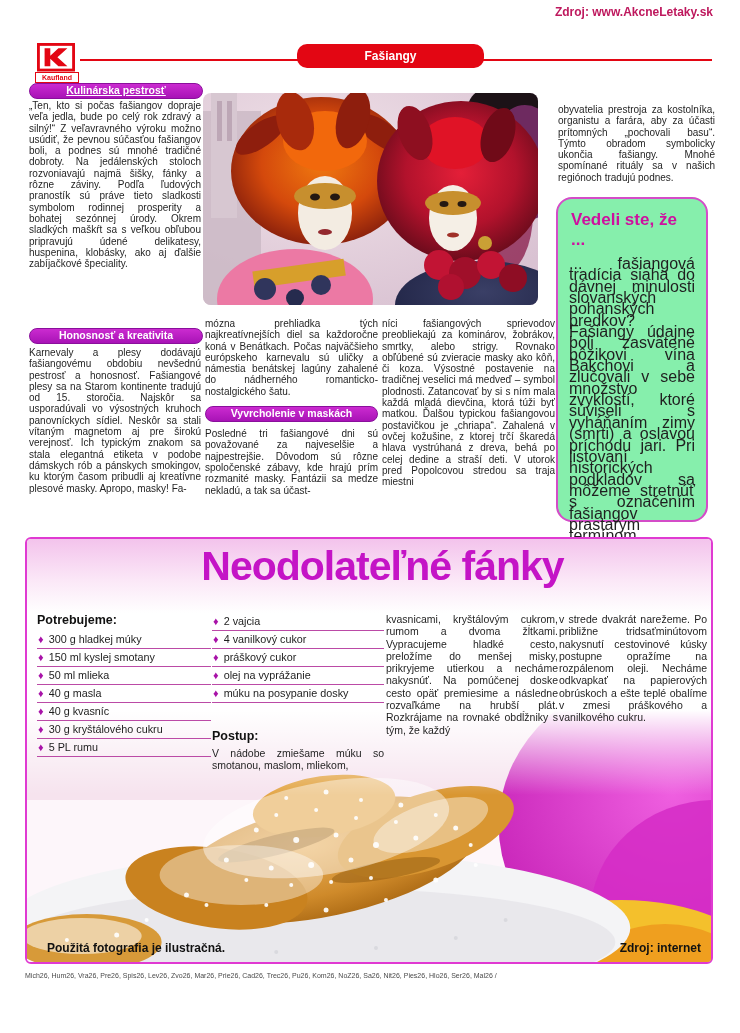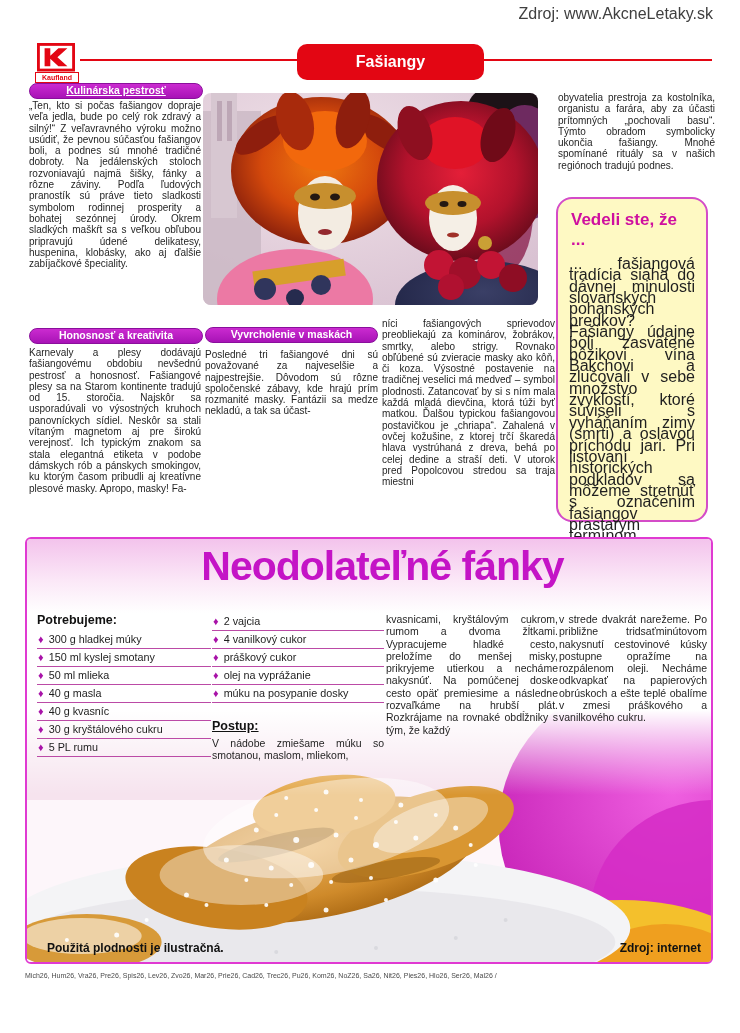--- a/index.html
+++ b/index.html
@@ -1,45 +1,45 @@
 <!DOCTYPE html>
 <html><head>
 <meta charset="utf-8">
 <style>
   html,body{margin:0;padding:0;}
   body{width:740px;height:1033px;background:#ffffff;font-family:"Liberation Sans",sans-serif;color:#1f1f1f;position:relative;overflow:hidden;}
 
   
-  .top-source{position:absolute;top:5px;right:27px;font-size:16px;font-weight:normal;color:#404040;}
+  .top-source{position:absolute;top:5px;right:27px;font-size:12px;font-weight:bold;color:#be185d;}
   .k-logo{position:absolute;left:35px;top:43px;width:44px;}
   .k-box{width:38px;height:28px;margin-left:2px;}
   .k-word{margin-top:1px;border:1px solid #e30613;color:#e30613;font-size:7px;font-weight:bold;text-align:center;padding:1px 0;width:42px;background:#fff;}
   .red-line{position:absolute;left:80px;right:28px;top:59px;height:2px;background:#e30613;}
-  .tab{position:absolute;left:297px;top:44px;width:187px;height:36px;background:#e30613;border-radius:10px;color:#fff;font-size:16px;font-weight:bold;display:flex;align-items:center;justify-content:center;z-index:2;}
+  .tab{position:absolute;left:297px;top:44px;width:187px;height:24px;background:#e30613;border-radius:10px;color:#fff;font-size:12px;font-weight:bold;display:flex;align-items:center;justify-content:center;z-index:2;}
 
   
   .col{position:absolute;text-align:justify;font-size:10px;line-height:11.3px;}
   .col p{margin:0 0 0 0;}
   .pill{background:linear-gradient(180deg,#cb2bd0 0%,#a813b6 100%);border:1px solid #8a0f9c;border-radius:8px;color:#fff;font-size:10.5px;font-weight:bold;text-align:center;height:14px;line-height:13px;margin-bottom:6px;}
   .pill-abs{position:absolute;width:172px;left:29px;}
   .masks-frame{position:absolute;left:203px;top:93px;width:335px;height:212px;border-radius:8px;overflow:hidden;}
   .masks-frame svg{display:block;width:100%;height:100%;}
 
   
-  .dyk{position:absolute;left:556px;top:197px;width:152px;height:325px;background:#fef9c3;border:2px solid #d44cc8;border-radius:16px;box-sizing:border-box;padding:9px 11px;}
+  .dyk{position:absolute;left:556px;top:197px;width:152px;height:325px;background:#86efac;border:2px solid #d44cc8;border-radius:16px;box-sizing:border-box;padding:9px 11px;}
   .dyk-title{color:#cf0f9f;font-size:17px;font-weight:bold;margin:2px 0 8px 2px;}
   .dyk-body{font-size:16px;line-height:11.35px;text-align:justify;}
 
   
   .recipe{position:absolute;left:25px;top:537px;width:688px;height:427px;border:2px solid #e03ad2;border-radius:6px;box-sizing:border-box;background:#fff;overflow:hidden;}
   .recipe-head{position:absolute;left:0;top:0;right:0;height:74px;background:linear-gradient(180deg,#f3c3ec 0%,#fbe7f7 55%,#ffffff 100%);}
   .recipe-title{position:absolute;left:0;right:0;top:4px;text-align:center;font-size:41px;font-weight:bold;color:#c414c6;letter-spacing:-1px;z-index:3;padding-left:27px;}
   .rcol{position:absolute;top:74px;z-index:3;}
   .need-label,.steps-label{font-size:12.5px;font-weight:bold;color:#111;margin:0 0 4px 0;}
-  .steps-label{margin-top:16px;text-decoration:underline;}
+  .steps-label{margin-top:26px;}
   .ing-row{display:flex;align-items:baseline;border-bottom:1px solid #bb4aa6;padding:2px 0 3px 1px;font-size:10.8px;color:#1d1d1d;}
   .diamond{color:#a813a8;font-size:11px;margin-right:5px;}
   .steps{font-size:10.5px;line-height:12.3px;text-align:justify;margin:0;}
   .fanky-photo{position:absolute;left:0;right:0;bottom:0;height:252px;z-index:1;}
   .fanky-photo svg{display:block;width:100%;height:100%;}
   .fanky-fade{position:absolute;left:0;right:0;top:0;height:85px;background:linear-gradient(180deg,#ffffff 0%,rgba(255,255,255,0) 100%);}
   .photo-note{position:absolute;left:20px;bottom:7px;font-size:12px;font-weight:bold;color:#111;z-index:4;}
   .photo-source{position:absolute;right:10px;bottom:7px;font-size:12px;font-weight:bold;color:#111;z-index:4;}
 
   .footer-codes{position:absolute;left:25px;top:972px;font-size:7px;color:#4a4a4a;letter-spacing:0;}
@@ -131,29 +131,30 @@
     <ellipse cx="250" cy="125" rx="24" ry="33" fill="#f5efe6"></ellipse>
     <ellipse cx="250" cy="110" rx="28" ry="12" fill="#c78f2e"></ellipse>
     <ellipse cx="241" cy="111" rx="4.5" ry="3" fill="#241812"></ellipse>
       <ellipse cx="259" cy="111" rx="4.5" ry="3" fill="#241812"></ellipse>
     <ellipse cx="250" cy="142" rx="6" ry="2.5" fill="#a03028"></ellipse>
     <circle cx="282" cy="150" r="7" fill="#caa035"></circle>
   </svg>
 </div>
 
 <div class="col" style="left:205px;top:318px;width:173px;height:216px;overflow:hidden;">
+  <p>mózna prehliadka tých najkreatívnejších diel sa každoročne koná v Benátkach. Počas najväčšieho európskeho karnevalu sú uličky a námestia benátskej lagúny zahalené do nádherného romanticko-nostalgického šatu.</p>
   <div class="pill" style="margin-top:9px;"><span>Vyvrcholenie v maskách</span></div>
   <p>Posledné tri fašiangové dni sú považované za najveselšie a najpestrejšie. Dôvodom sú rôzne spoločenské zábavy, kde hrajú prím rozmanité masky. Fantázii sa medze nekladú, a tak sa účast-</p>
 </div>
 
 <div class="col" style="left:382px;top:318px;width:173px;height:216px;overflow:hidden;">
     <p>níci fašiangových sprievodov preobliekajú za kominárov, žobrákov, smrtky, alebo strigy. Rovnako obľúbené sú zvieracie masky ako kôň, či koza. Výsostné postavenie na tradičnej veselici má medveď – symbol plodnosti. Zatancovať by si s ním mala každá mladá dievčina, ktorá túži byť matkou. Ďalšou typickou fašiangovou postavičkou je „chriapa“. Zahalená v ovčej kožušine, z ktorej trčí škaredá hlava vystrúhaná z dreva, behá po celej dedine a straší deti. V utorok pred Popolcovou stredou sa traja miestni</p>
   </div>
 
-<div class="col" style="left:558px;top:92px;width:157px;height:100px;overflow:hidden;">
+<div class="col" style="left:558px;top:104px;width:157px;height:100px;overflow:hidden;">
     <p>obyvatelia prestroja za kostolníka, organistu a farára, aby za účasti prítomných „pochovali basu“. Týmto obradom symbolicky ukončia fašiangy. Mnohé spomínané rituály sa v našich regiónoch tradujú podnes.</p>
   </div>
 
 <div class="dyk">
   <div class="dyk-title">Vedeli ste, že ...</div>
   <div class="dyk-body">... fašiangová tradícia siaha do dávnej minulosti slovanských pohanských predkov? Fašiangy údajne boli zasvätené bôžikovi vína Bakchovi a zlučovali v sebe množstvo zvyklostí, ktoré súviseli s vyháňaním zimy (smrti) a oslavou príchodu jari. Pri listovaní historických podkladov sa môžeme stretnúť s označením fašiangov prastarým termínom „mjasopust“ (koniec jedenia mäsa pred nástupom pôstu). U našich českých susedov sa zachovala mierne modifikovaná podoba výrazu – masopust. Na Slovensku sa v stredoveku udomácnilo slovo nemeckého pôvodu „Fasching“, teda fašiangy.</div>
 </div>
 
 <div class="recipe">
   <div class="recipe-head"></div>
@@ -300,17 +301,17 @@
   </div>
 
   <div class="rcol" style="left:532px;width:148px;">
     <p class="steps">v strede dvakrát narežeme. Po približne tridsaťminútovom nakysnutí cestovinové kúsky postupne opražíme na rozpálenom oleji. Necháme odkvapkať na papierových obrúskoch a ešte teplé obalíme v zmesi práškového a vanilkového cukru.</p>
   </div>
 
   <div class="rcol" style="left:359px;width:172px;">
     <p class="steps">kvasnicami, kryštálovým cukrom, rumom a dvoma žĺtkami. Vypracujeme hladké cesto, preložíme do menšej misky, prikryjeme utierkou a necháme nakysnúť. Na pomúčenej doske cesto opäť premiesime a následne rozvaľkáme na hrubší plát. Rozkrájame na rovnaké obdĺžniky s tým, že každý</p>
   </div>
 
-  <div class="photo-note">Použitá plodnosti je ilustračná.</div>
+  <div class="photo-note">Použitá fotografia je ilustračná.</div>
   <div class="photo-source">Zdroj: internet</div>
 </div>
 
 <div class="footer-codes">Mich26, Hum26, Vra26, Pre26, Spis26, Lev26, Zvo26, Mar26, Prie26, Cad26, Trec26, Pu26, Kom26, NoZ26, Sa26, Nit26, Pies26, Hlo26, Ser26, Mal26 /</div>
 
 </body></html>

